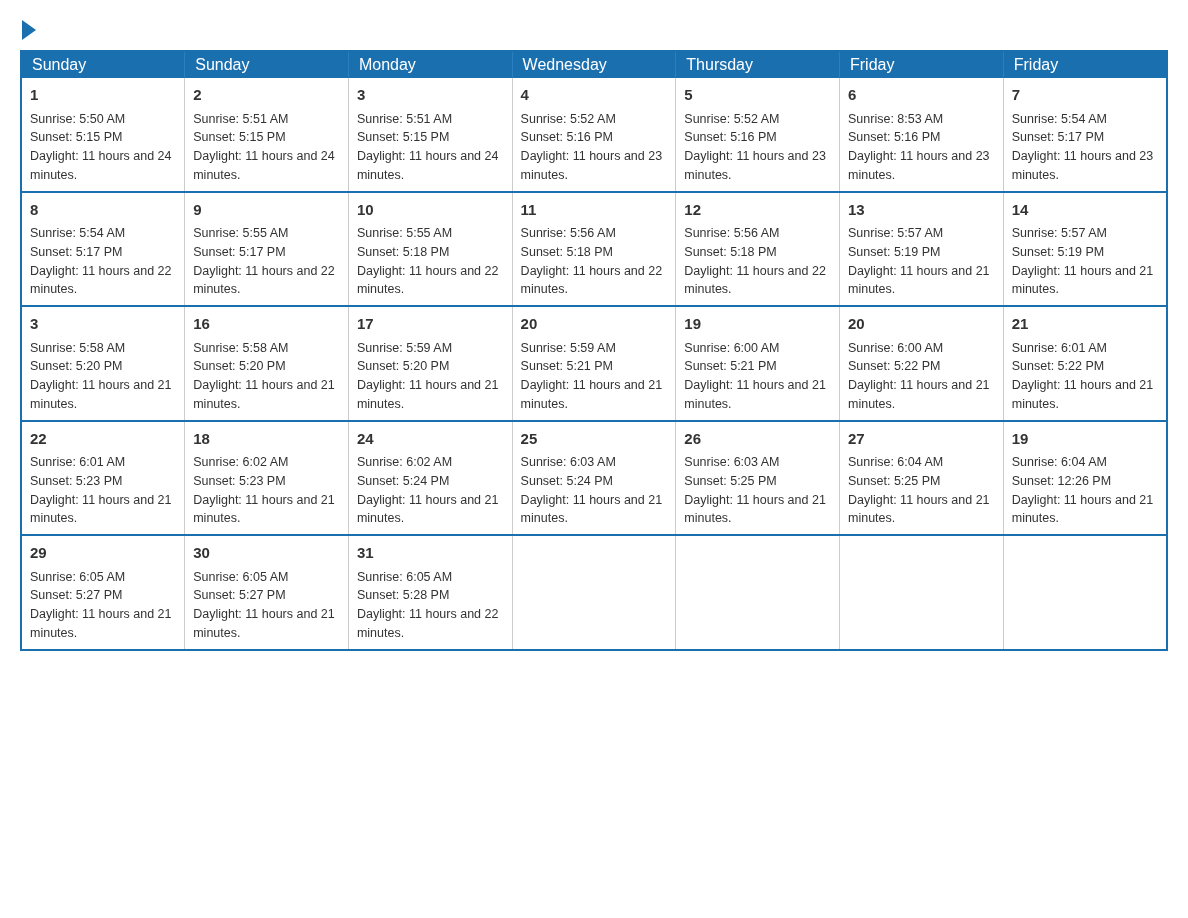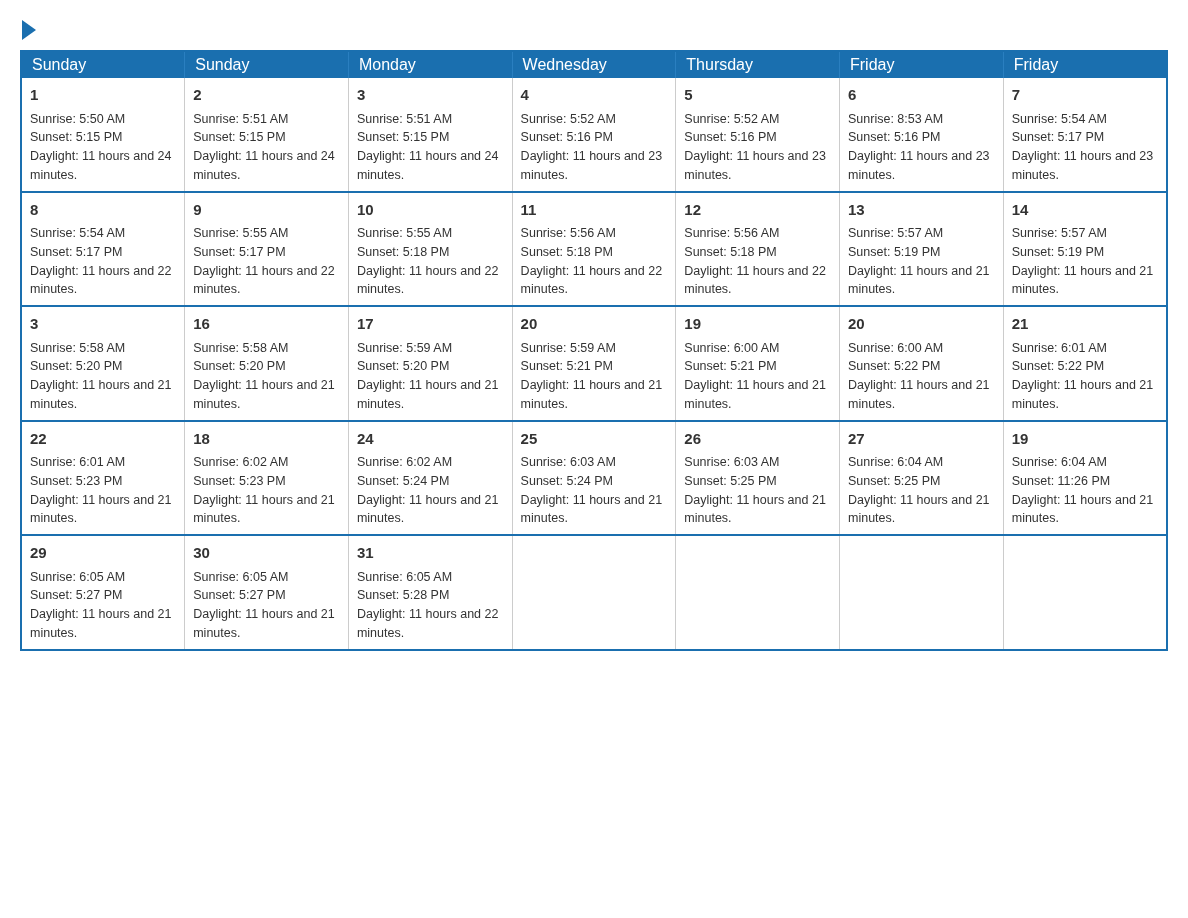--- a/index.html
+++ b/index.html
@@ -160,21 +160,21 @@
         <td><span class="day-number">20</span><span>Sunrise: 6:00 AM</span><br><span>Sunset: 5:22 PM</span><br><span>Daylight: 11 hours and 21 minutes.</span></td>
         <td><span class="day-number">21</span><span>Sunrise: 6:01 AM</span><br><span>Sunset: 5:22 PM</span><br><span>Daylight: 11 hours and 21 minutes.</span></td>
       </tr>
       <tr>
         <td><span class="day-number">22</span><span>Sunrise: 6:01 AM</span><br><span>Sunset: 5:23 PM</span><br><span>Daylight: 11 hours and 21 minutes.</span></td>
         <td><span class="day-number">18</span><span>Sunrise: 6:02 AM</span><br><span>Sunset: 5:23 PM</span><br><span>Daylight: 11 hours and 21 minutes.</span></td>
         <td><span class="day-number">24</span><span>Sunrise: 6:02 AM</span><br><span>Sunset: 5:24 PM</span><br><span>Daylight: 11 hours and 21 minutes.</span></td>
         <td><span class="day-number">25</span><span>Sunrise: 6:03 AM</span><br><span>Sunset: 5:24 PM</span><br><span>Daylight: 11 hours and 21 minutes.</span></td>
         <td><span class="day-number">26</span><span>Sunrise: 6:03 AM</span><br><span>Sunset: 5:25 PM</span><br><span>Daylight: 11 hours and 21 minutes.</span></td>
         <td><span class="day-number">27</span><span>Sunrise: 6:04 AM</span><br><span>Sunset: 5:25 PM</span><br><span>Daylight: 11 hours and 21 minutes.</span></td>
-        <td><span class="day-number">19</span><span>Sunrise: 6:04 AM</span><br><span>Sunset: 11:26 PM</span><br><span>Daylight: 11 hours and 21 minutes.</span></td>
+        <td><span class="day-number">19</span><span>Sunrise: 6:04 AM</span><br><span>Sunset: 12:26 PM</span><br><span>Daylight: 11 hours and 21 minutes.</span></td>
       </tr>
       <tr>
         <td><span class="day-number">29</span><span>Sunrise: 6:05 AM</span><br><span>Sunset: 5:27 PM</span><br><span>Daylight: 11 hours and 21 minutes.</span></td>
         <td><span class="day-number">30</span><span>Sunrise: 6:05 AM</span><br><span>Sunset: 5:27 PM</span><br><span>Daylight: 11 hours and 21 minutes.</span></td>
         <td><span class="day-number">31</span><span>Sunrise: 6:05 AM</span><br><span>Sunset: 5:28 PM</span><br><span>Daylight: 11 hours and 22 minutes.</span></td>
         <td class="empty-cell"></td>
         <td class="empty-cell"></td>
         <td class="empty-cell"></td>
         <td class="empty-cell"></td>
       </tr>

